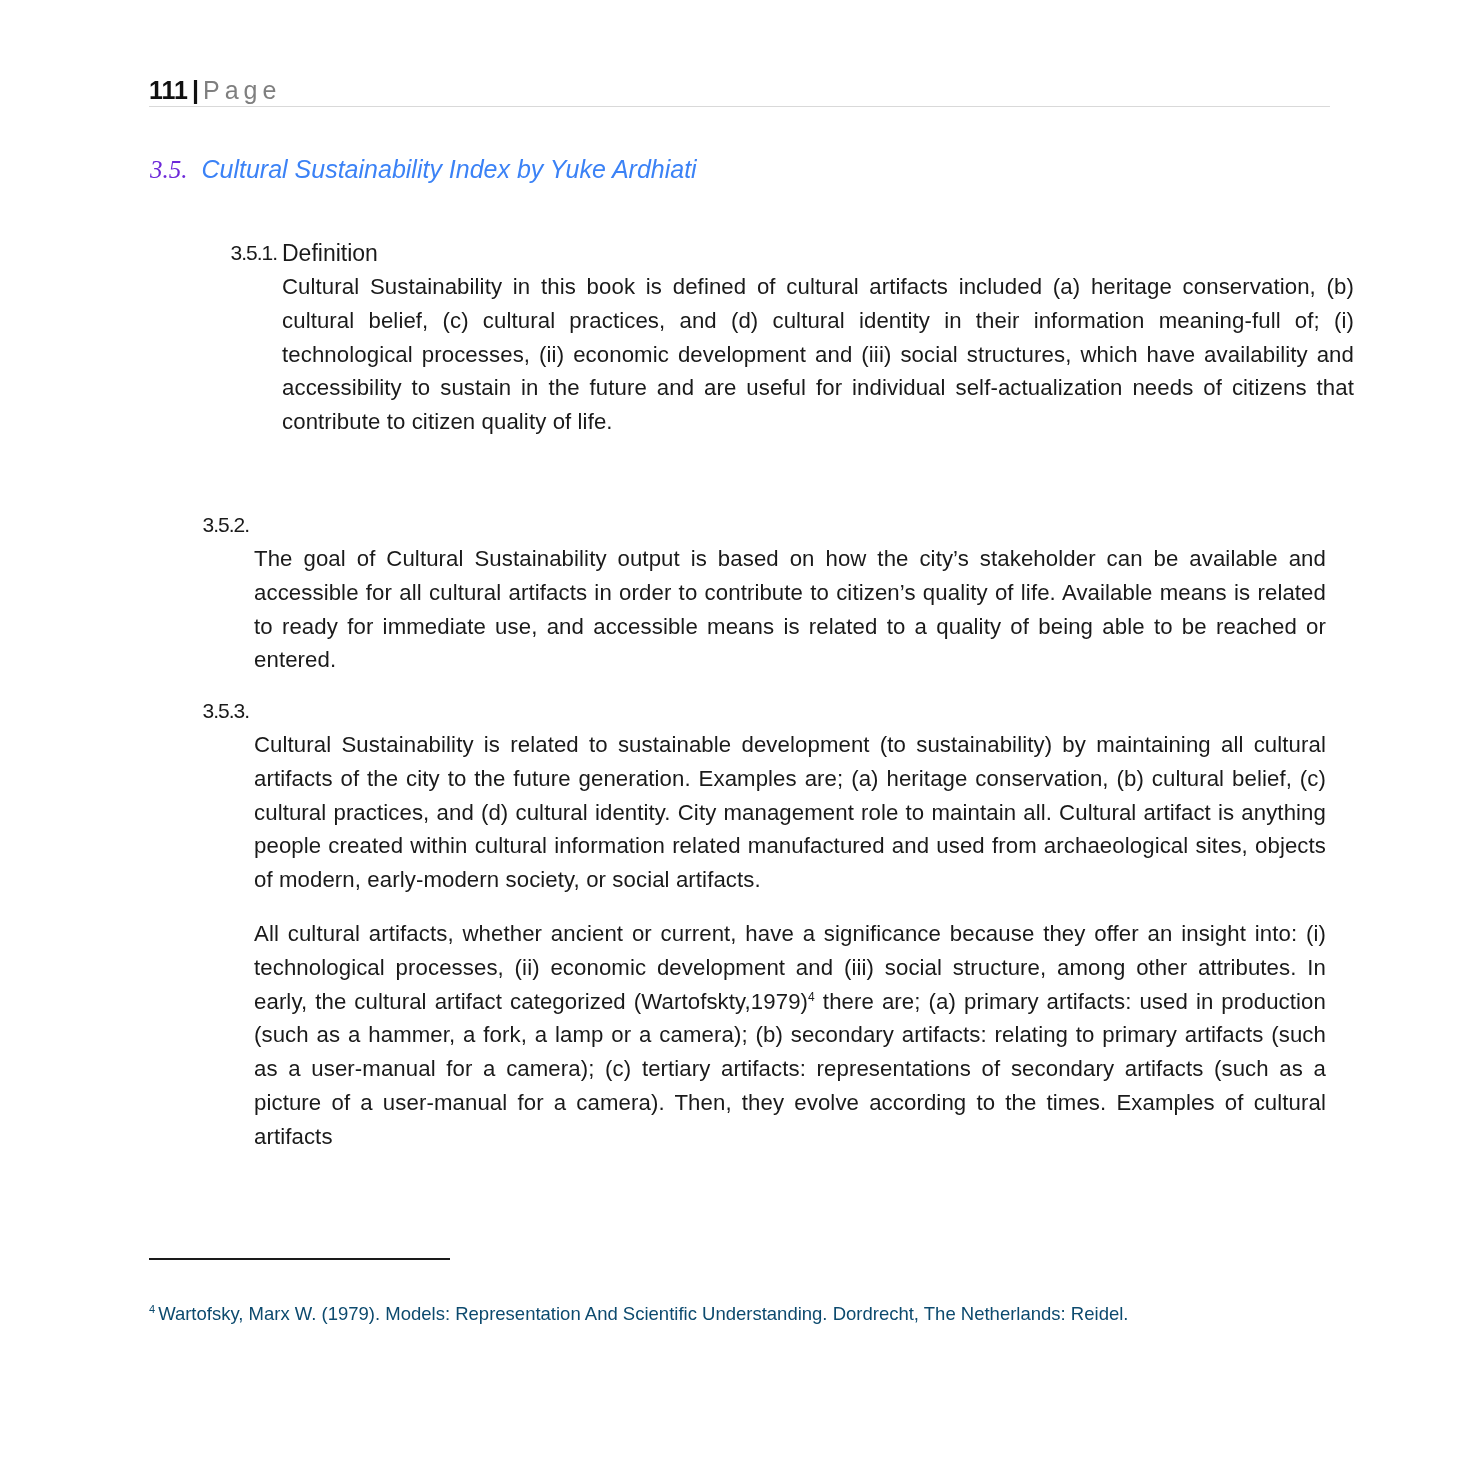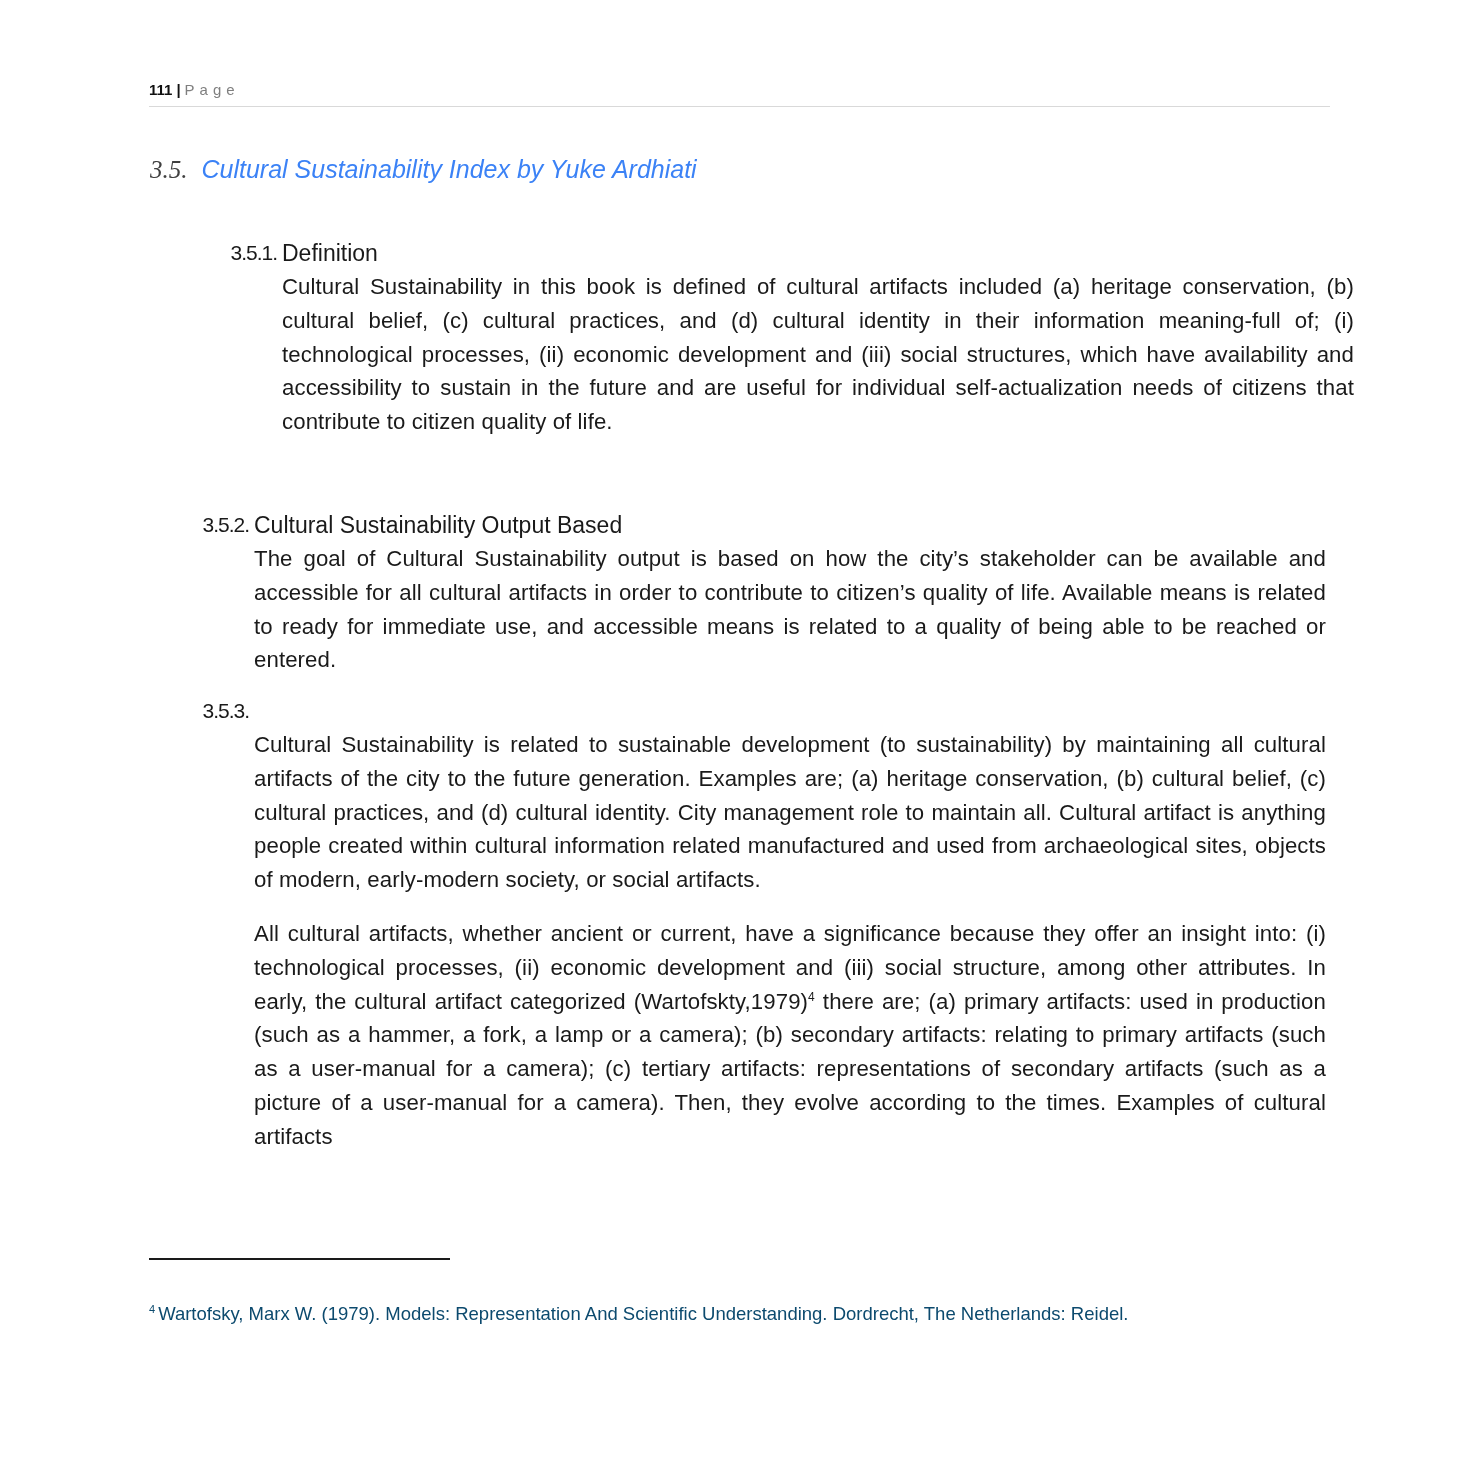--- a/index.html
+++ b/index.html
@@ -16,39 +16,39 @@
       font-family: "Liberation Sans", sans-serif;
     }
     .page-header {
       position: absolute;
       left: 149px;
       top: 76px;
       width: 1181px;
       height: 30px;
       border-bottom: 1px solid #d9d9d9;
       font-family: "Liberation Sans", sans-serif;
-      font-size: 15px;
+      font-size: 25px;
       line-height: 28px;
     }
     .page-num { font-weight: bold; color: #111; }
     .page-sep { font-weight: bold; color: #111; margin: 0 4px; }
     .page-word { color: #7f7f7f; letter-spacing: 5px; }
 
     .section-title {
       position: absolute;
       left: 150px;
       top: 152px;
       font-size: 25px;
       font-style: italic;
       line-height: 34px;
       white-space: nowrap;
     }
     .section-num {
       font-family: "Liberation Serif", serif;
-      color: #404040;
+      color: #6d28d9;
       margin-right: 14px;
       text-align: center;
     }
     .section-text {
       font-family: "Liberation Sans", sans-serif;
       color: #3b82f6;
     }
 
     .subsection {
       position: absolute;
@@ -119,21 +119,20 @@
   <div class="sub-head">
     <span class="sub-num">3.5.1.</span>
     <span class="sub-title">Definition</span>
   </div>
   <p class="para">Cultural Sustainability in this book is defined of cultural artifacts included (a) heritage conservation, (b) cultural belief, (c) cultural practices, and (d) cultural identity in their information meaning-full of; (i) technological processes, (ii) economic development and (iii) social structures, which have availability and accessibility to sustain in the future and are useful for individual self-actualization needs of citizens that contribute to citizen quality of life.</p>
 </div>
 
 <div class="subsection" style="top:508px;">
   <div class="sub-head">
     <span class="sub-num">3.5.2.</span>
-    <span class="sub-title">Cultural Sustainability Output Based</span>
   </div>
   <p class="para">The goal of Cultural Sustainability output is based on how the city’s stakeholder can be available and accessible for all cultural artifacts in order to contribute to citizen’s quality of life. Available means is related to ready for immediate use, and accessible means is related to a quality of being able to be reached or entered.</p>
 </div>
 
 <div class="subsection" style="top:694px;">
   <div class="sub-head">
     <span class="sub-num">3.5.3.</span>
   </div>
   <p class="para">Cultural Sustainability is related to sustainable development (to sustainability) by maintaining all cultural artifacts of the city to the future generation. Examples are; (a) heritage conservation, (b) cultural belief, (c) cultural practices, and (d) cultural identity. City management role to maintain all. Cultural artifact is anything people created within cultural information related manufactured and used from archaeological sites, objects of modern, early-modern society, or social artifacts.</p>
   <p class="para"><span>All cultural artifacts, whether ancient or current, have a significance because they offer an insight into: (i) technological processes, (ii) economic development and (iii) social structure, among other attributes. In early, the cultural artifact categorized (Wartofskty,1979)</span><sup>4</sup><span> there are; (a) primary artifacts: used in production (such as a hammer, a fork, a lamp or a camera); (b) secondary artifacts: relating to primary artifacts (such as a user-manual for a camera); (c) tertiary artifacts: representations of secondary artifacts (such as a picture of a user-manual for a camera). Then, they evolve according to the times. Examples of cultural artifacts</span></p>

